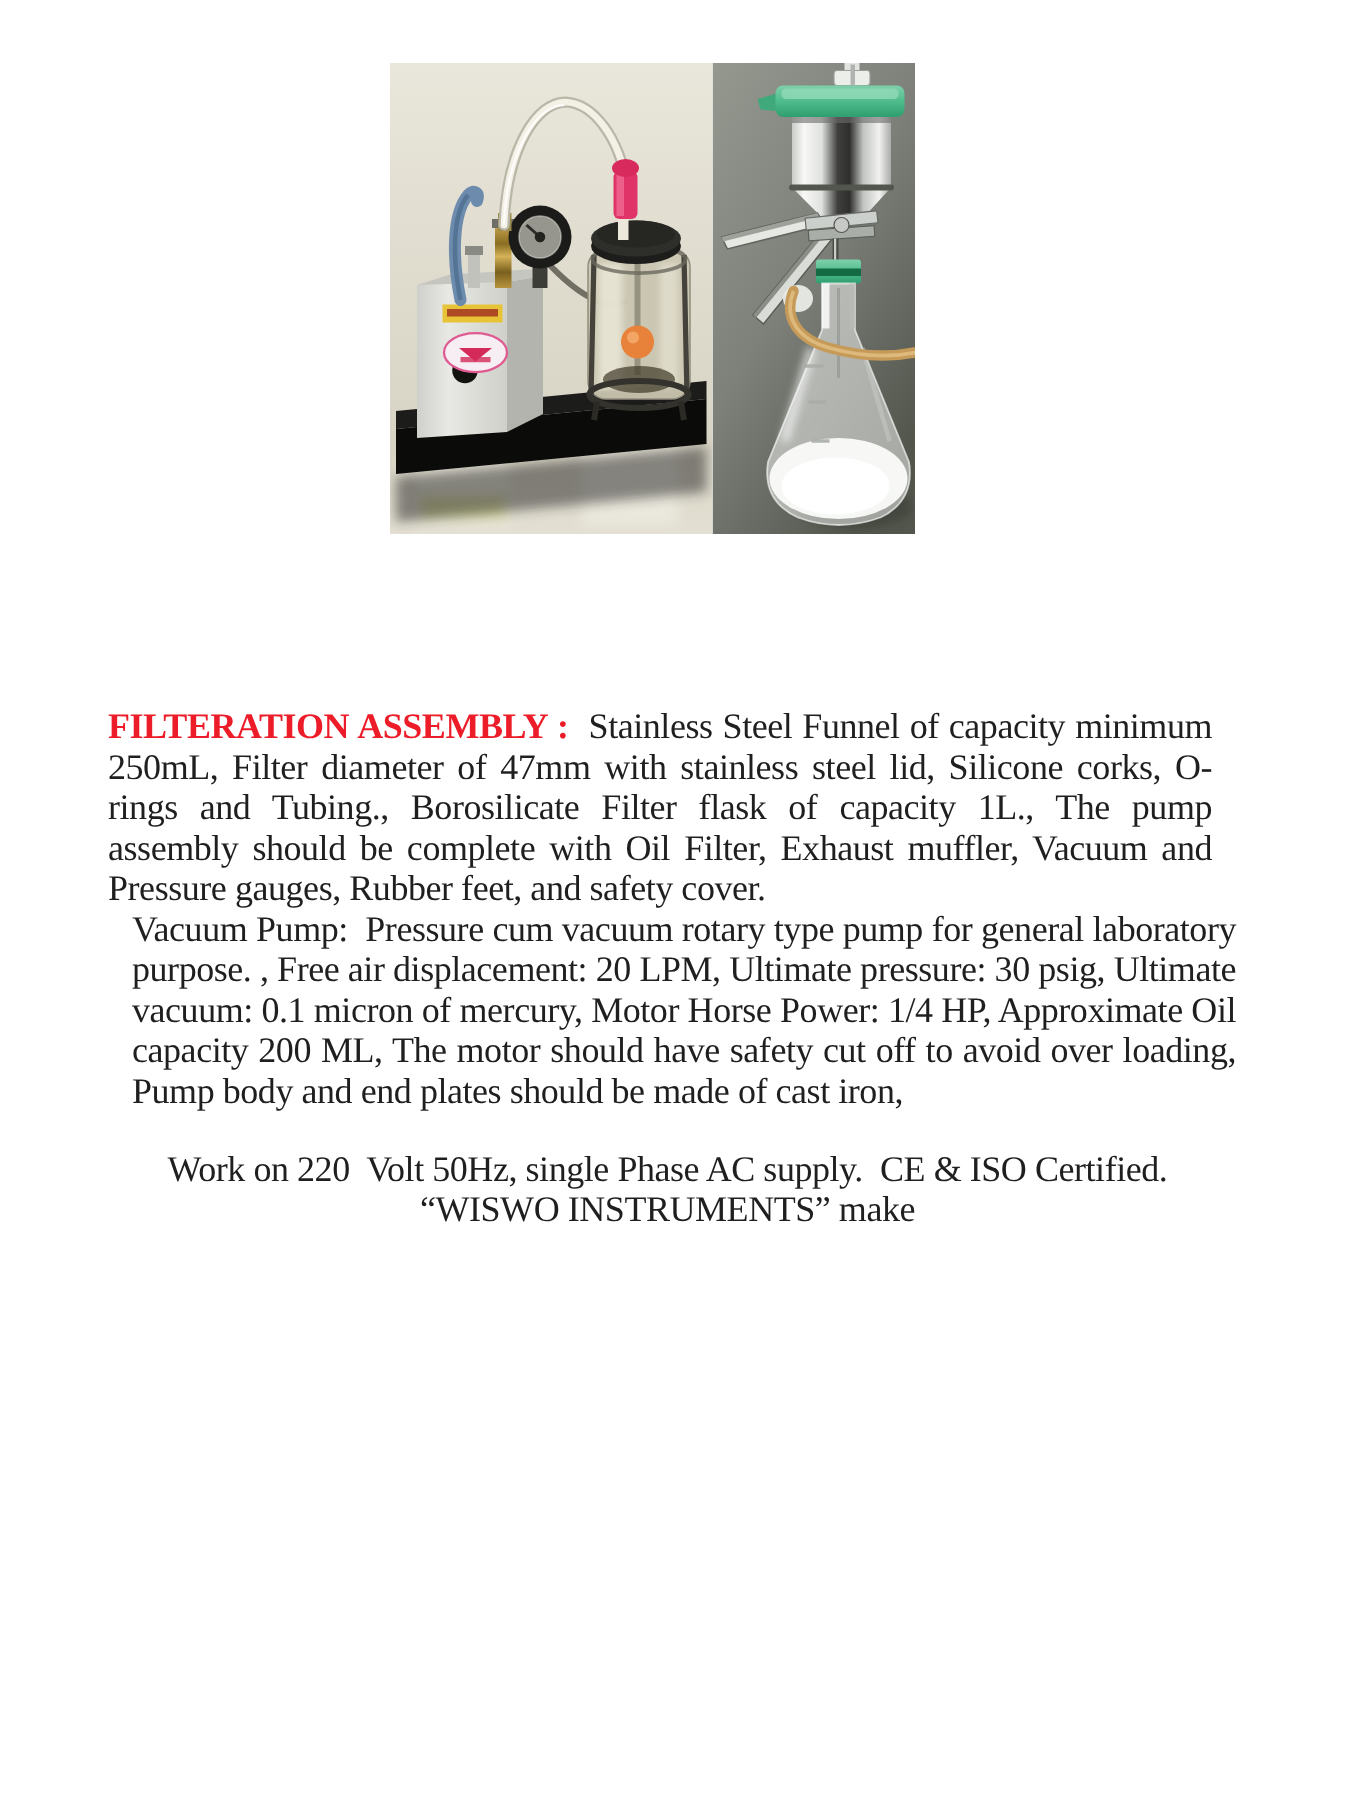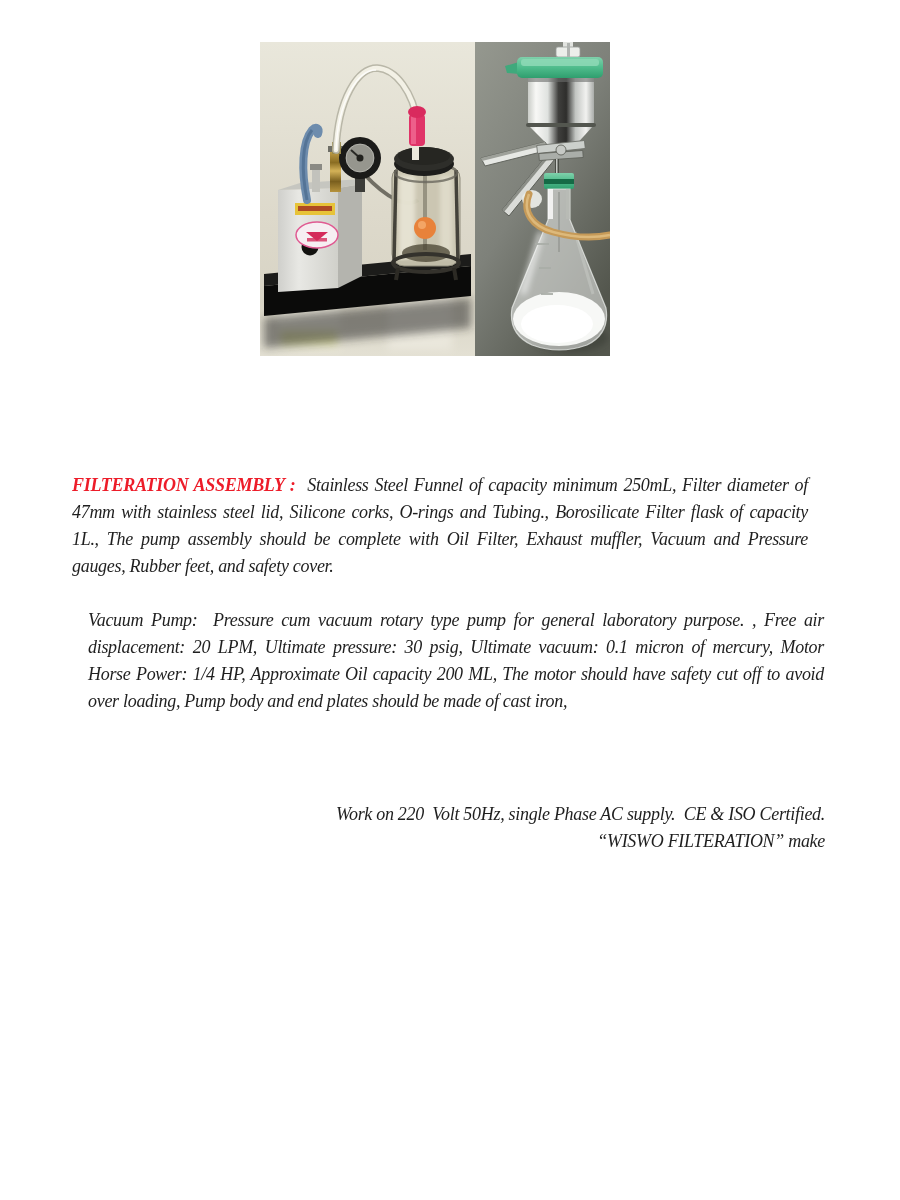--- a/index.html
+++ b/index.html
@@ -6,27 +6,27 @@
   .page{
     position:relative;width:900px;height:1200px;background:#ffffff;
     font-family:"Liberation Serif", serif;color:#1f1f1f;overflow:hidden;
   }
   .photo{
     position:absolute;left:260px;top:42px;width:350px;height:314px;margin:0;
     display:flex;flex-direction:row;
   }
   .photo svg{display:block;}
   .para{
-    position:absolute;margin:0;font-size:18px;line-height:27px;
-    letter-spacing:-0.3px;color:#1f1f1f;font-style:italic;
+    position:absolute;margin:0;font-size:24px;line-height:27px;
+    letter-spacing:-0.3px;color:#1f1f1f;
   }
   .p1{left:72px;top:472px;width:736px;text-align:justify;}
   .p1 .red{color:#ed1c29;font-weight:bold;}
   .p2{left:88px;top:607px;width:736px;text-align:justify;}
-  .p3{left:65px;top:801px;width:760px;text-align:right;}
+  .p3{left:65px;top:767px;width:760px;text-align:center;}
 </style>
 </head>
 <body>
 
 <div class="page">
 
   <figure class="photo">
 
     <svg viewBox="0 0 215 314" width="215" height="314">
       <defs>
@@ -228,16 +228,16 @@
       </g>
     </svg>
   </figure>
 
   <p class="para p1"><span class="red">FILTERATION ASSEMBLY :</span><span>&nbsp; Stainless Steel Funnel of capacity minimum 250mL, Filter diameter of 47mm with stainless steel lid, Silicone corks, O-rings and Tubing., Borosilicate Filter flask of capacity 1L., The pump assembly should be complete with Oil Filter, Exhaust muffler, Vacuum and Pressure gauges, Rubber feet, and safety cover.</span></p>
 
   <p class="para p2">Vacuum Pump:&nbsp; Pressure cum vacuum rotary type pump for general laboratory purpose. , Free air displacement: 20 LPM, Ultimate pressure: 30 psig, Ultimate vacuum: 0.1 micron of mercury, Motor Horse Power: 1/4 HP, Approximate Oil capacity 200 ML, The motor should have safety cut off to avoid over loading, Pump body and end plates should be made of cast iron,</p>
 
   <div class="para p3">
     <div>Work on 220&nbsp; Volt 50Hz, single Phase AC supply.&nbsp; CE &amp; ISO Certified.</div>
-    <div>“WISWO FILTERATION” make</div>
+    <div>“WISWO INSTRUMENTS” make</div>
   </div>
 
 </div>
 
 </body></html>

